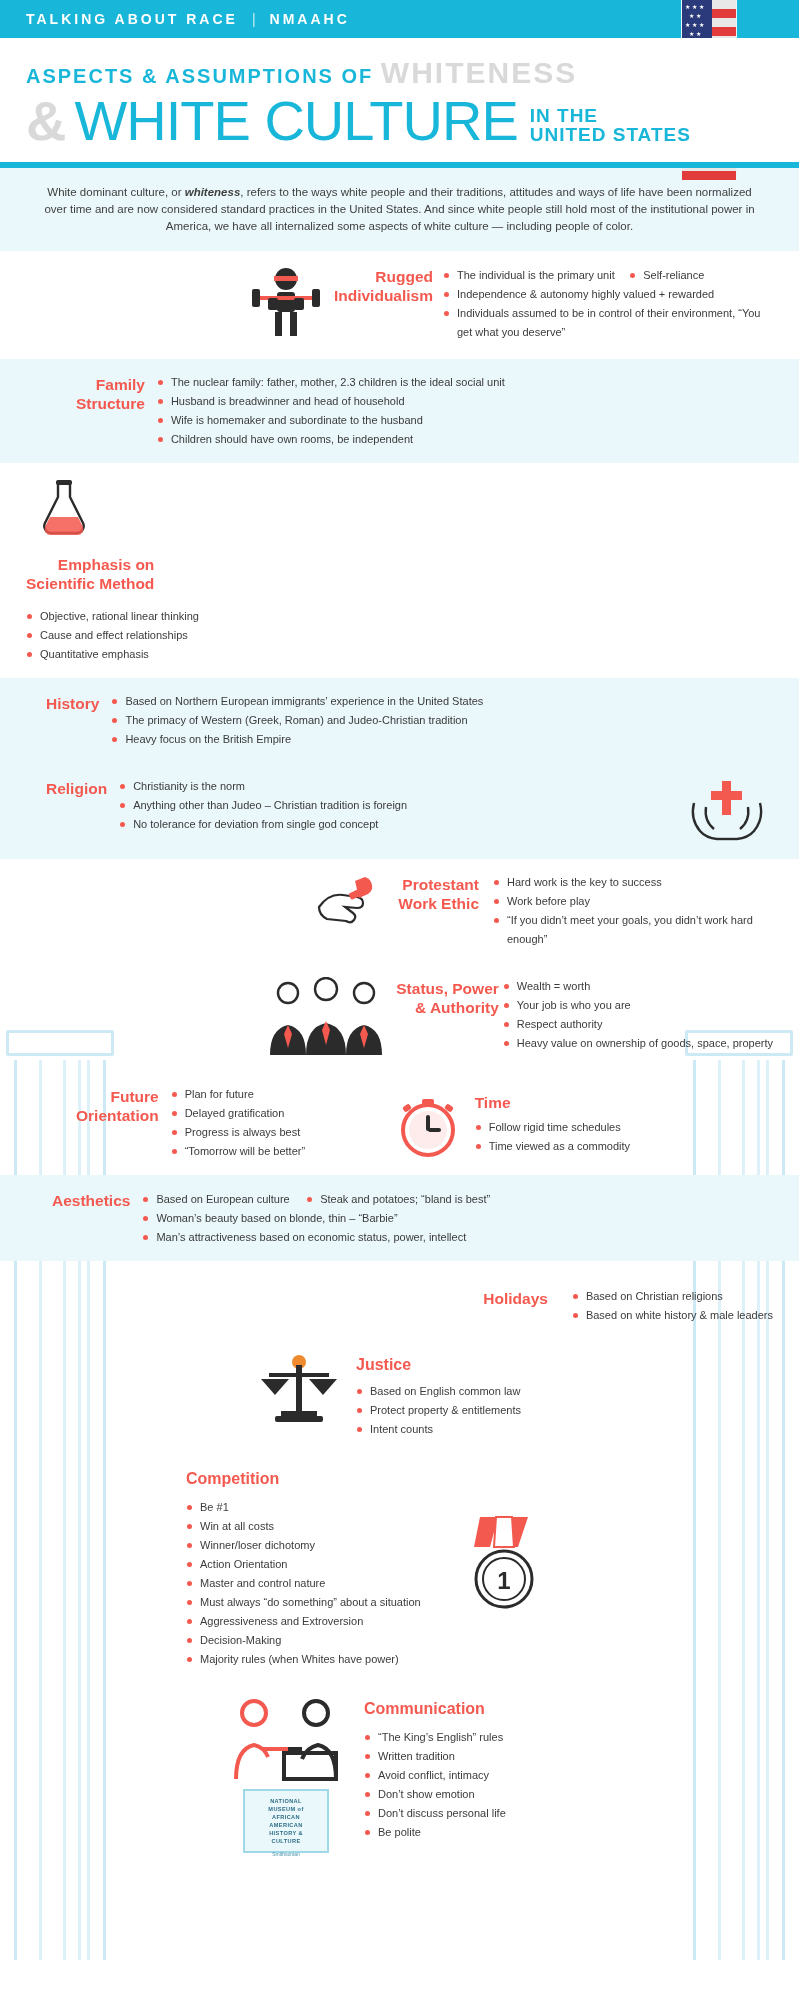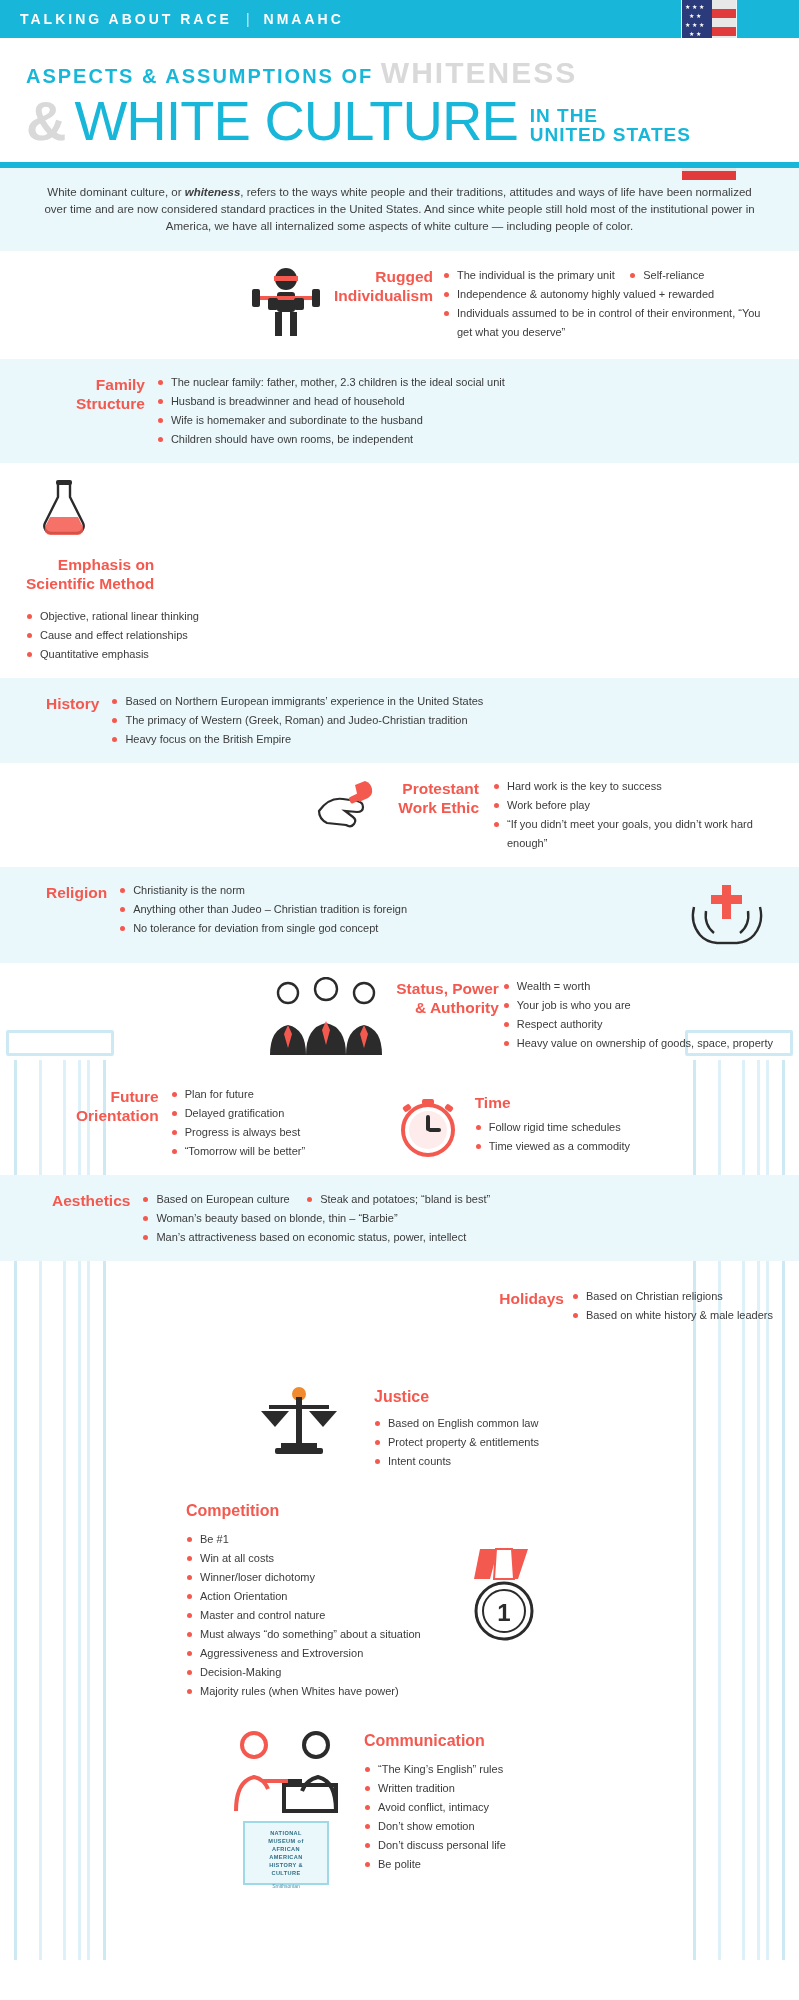--- a/index.html
+++ b/index.html
@@ -17,21 +17,21 @@
     background: #ffffff;
     overflow: hidden;
   }
 
   
   .topbar {
     background: #18b6d8;
     height: 38px;
     display: flex;
     align-items: center;
-    padding-left: 20px;
+    padding-left: 26px;
     position: relative;
   }
   .topbar-text {
     color: #ffffff;
     font-size: 14px;
     font-weight: bold;
     letter-spacing: 3px;
   }
   .topbar-sep {
     color: #ffffff;
@@ -383,41 +383,20 @@
         <div>History</div>
       </div>
       <ul class="bullets">
         <li>Based on Northern European immigrants’ experience in the United States</li>
         <li>The primacy of Western (Greek, Roman) and Judeo-Christian tradition</li>
         <li>Heavy focus on the British Empire</li>
       </ul>
     </div>
   </div>
 
-  <div class="row">
-    <div class="row-inner center" style="gap:14px;">
-      <div class="icon-box">
-        <svg width="66" height="56" viewBox="0 0 66 56">
-          <path d="M6 34 q10 -14 24 -12 l14 2 q6 1 6 6 q0 5 -6 5 l-12 -1 l8 6 q4 3 1 7 q-3 4 -8 1 L14 46 q-8 -4 -8 -12 z" fill="#ffffff" stroke="#2b2b2b" stroke-width="2.2"></path>
-          <path d="M42 8 l10 -4 q6 2 7 8 q1 6 -4 9 l-9 4 z" fill="#f4594f"></path>
-          <rect x="36" y="18" width="12" height="7" rx="2" fill="#f4594f" transform="rotate(-25 42 21)"></rect>
-        </svg>
-      </div>
-      <div class="heading two" style="max-width:150px">
-        <div>Protestant</div>
-        <div>Work Ethic</div>
-      </div>
-      <ul class="bullets" style="max-width:280px">
-        <li>Hard work is the key to success</li>
-        <li>Work before play</li>
-        <li>“If you didn’t meet your goals, you didn’t work hard enough”</li>
-      </ul>
-    </div>
-  </div>
-
   <div class="row tint">
     <div class="row-inner" style="padding-left:20px;">
       <div class="heading">
         <div>Religion</div>
       </div>
       <ul class="bullets">
         <li>Christianity is the norm</li>
         <li>Anything other than Judeo – Christian tradition is foreign</li>
         <li>No tolerance for deviation from single god concept</li>
       </ul>
@@ -425,20 +404,41 @@
         <svg width="86" height="68" viewBox="0 0 86 68">
           <rect x="38" y="4" width="9" height="34" fill="#f4594f"></rect>
           <rect x="27" y="14" width="31" height="9" fill="#f4594f"></rect>
           <path d="M10 26 q-4 16 6 28 q6 7 17 8" fill="none" stroke="#2b2b2b" stroke-width="2.4"></path>
           <path d="M22 30 q-2 14 8 22" fill="none" stroke="#2b2b2b" stroke-width="2.4"></path>
           <path d="M76 26 q4 16 -6 28 q-6 7 -17 8" fill="none" stroke="#2b2b2b" stroke-width="2.4"></path>
           <path d="M64 30 q2 14 -8 22" fill="none" stroke="#2b2b2b" stroke-width="2.4"></path>
           <path d="M33 62 h20" fill="none" stroke="#2b2b2b" stroke-width="2.4"></path>
         </svg>
       </div>
+    </div>
+  </div>
+
+  <div class="row">
+    <div class="row-inner center" style="gap:14px;">
+      <div class="icon-box">
+        <svg width="66" height="56" viewBox="0 0 66 56">
+          <path d="M6 34 q10 -14 24 -12 l14 2 q6 1 6 6 q0 5 -6 5 l-12 -1 l8 6 q4 3 1 7 q-3 4 -8 1 L14 46 q-8 -4 -8 -12 z" fill="#ffffff" stroke="#2b2b2b" stroke-width="2.2"></path>
+          <path d="M42 8 l10 -4 q6 2 7 8 q1 6 -4 9 l-9 4 z" fill="#f4594f"></path>
+          <rect x="36" y="18" width="12" height="7" rx="2" fill="#f4594f" transform="rotate(-25 42 21)"></rect>
+        </svg>
+      </div>
+      <div class="heading two" style="max-width:150px">
+        <div>Protestant</div>
+        <div>Work Ethic</div>
+      </div>
+      <ul class="bullets" style="max-width:280px">
+        <li>Hard work is the key to success</li>
+        <li>Work before play</li>
+        <li>“If you didn’t meet your goals, you didn’t work hard enough”</li>
+      </ul>
     </div>
   </div>
 
   <div class="row">
     <div class="row-inner center" style="gap:4px;">
       <div class="icon-box" style="width:130px">
         <svg width="126" height="80" viewBox="0 0 126 80">
           <g fill="#2b2b2b">
             <circle cx="24" cy="16" r="10" fill="#ffffff" stroke="#2b2b2b" stroke-width="2.4"></circle>
             <path d="M6 78 q0 -26 18 -30 q18 4 18 30 z"></path>
@@ -510,33 +510,33 @@
         <li style="display:inline-block;margin-left:12px">Steak and potatoes; “bland is best”</li>
         <li>Woman’s beauty based on blonde, thin – “Barbie”</li>
         <li>Man’s attractiveness based on economic status, power, intellect</li>
       </ul>
     </div>
   </div>
 
   <div class="lower">
 
     <div class="row" style="padding-top:26px">
-      <div class="row-inner center" style="gap:8px;">
+      <div class="row-inner center" style="gap:24px;">
         <div class="heading">
           <div>Holidays</div>
         </div>
         <ul class="bullets">
           <li>Based on Christian religions</li>
           <li>Based on white history &amp; male leaders</li>
         </ul>
       </div>
     </div>
 
     <div class="row">
-      <div class="row-inner" style="padding-left:230px;gap:32px;margin-top:32px;">
+      <div class="row-inner" style="padding-left:230px;gap:14px;">
         <div class="icon-box" style="width:86px">
           <svg width="80" height="74" viewBox="0 0 80 74">
             <circle cx="40" cy="9" r="7" fill="#f08a2e"></circle>
             <rect x="37" y="12" width="6" height="48" fill="#2b2b2b"></rect>
             <rect x="10" y="20" width="60" height="4" fill="#2b2b2b"></rect>
             <path d="M2 26 h28 l-14 16 z" fill="#2b2b2b"></path>
             <path d="M50 26 h28 l-14 16 z" fill="#2b2b2b"></path>
             <rect x="22" y="58" width="36" height="5" fill="#2b2b2b"></rect>
             <rect x="16" y="63" width="48" height="6" rx="2" fill="#2b2b2b"></rect>
           </svg>

